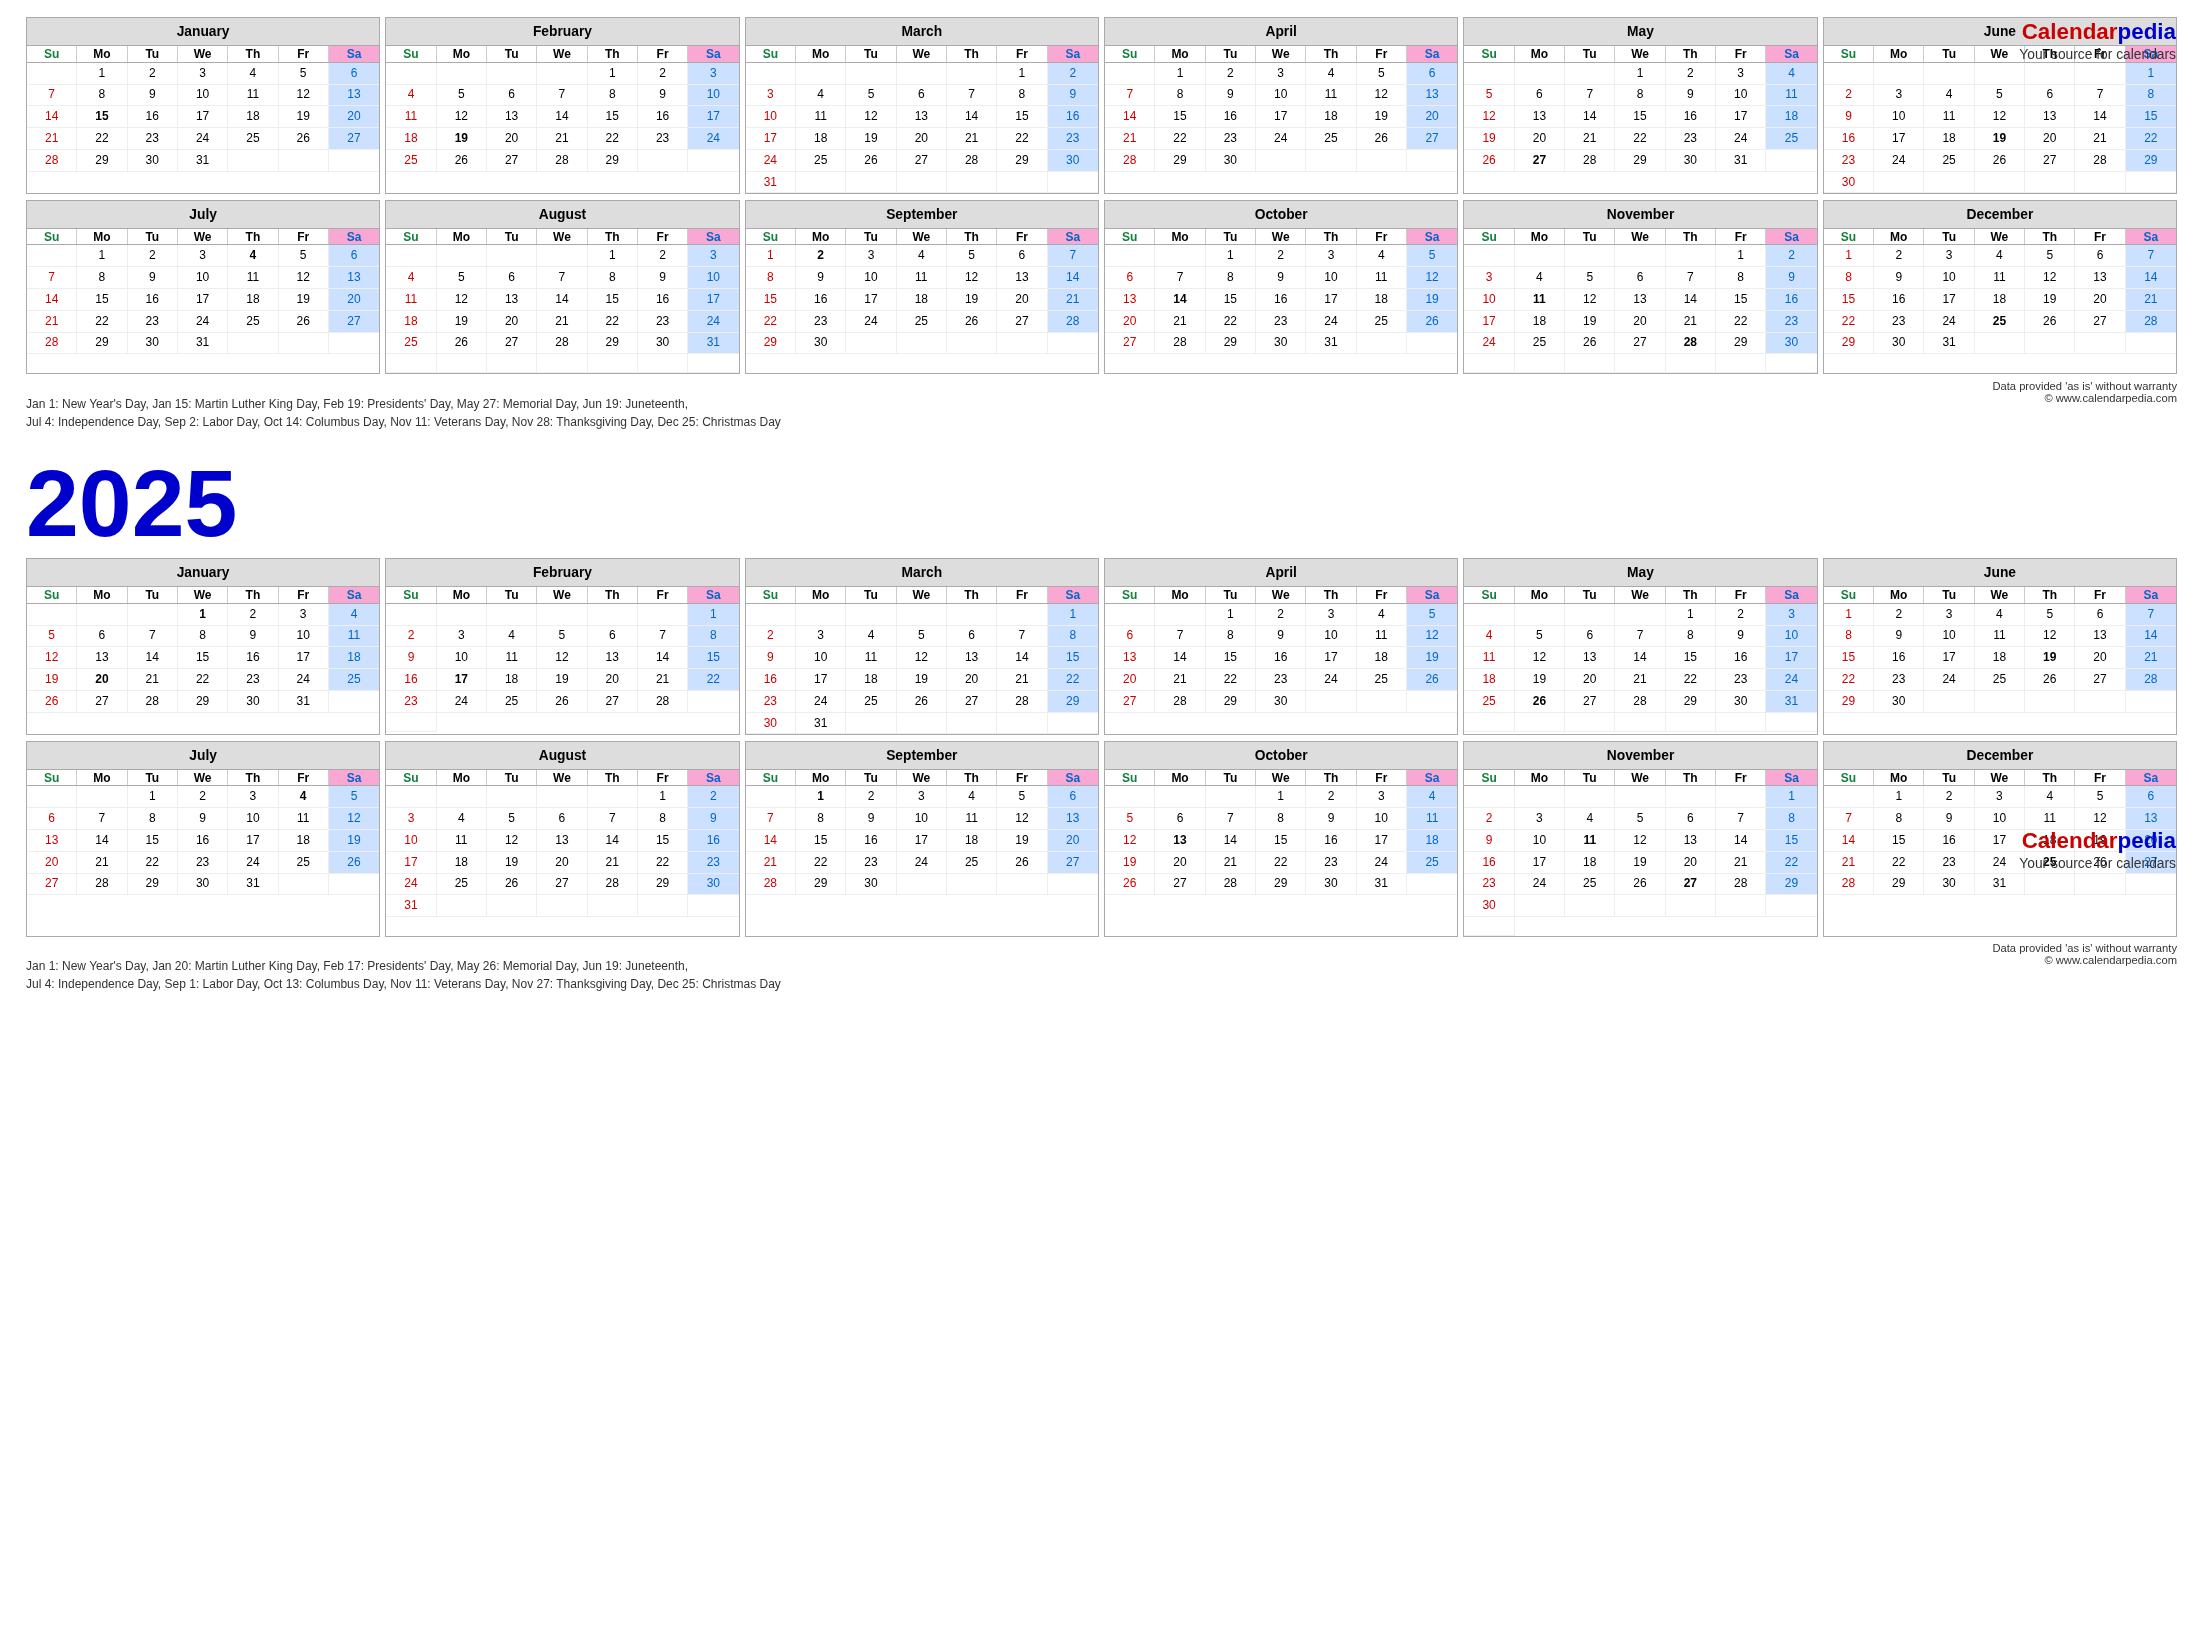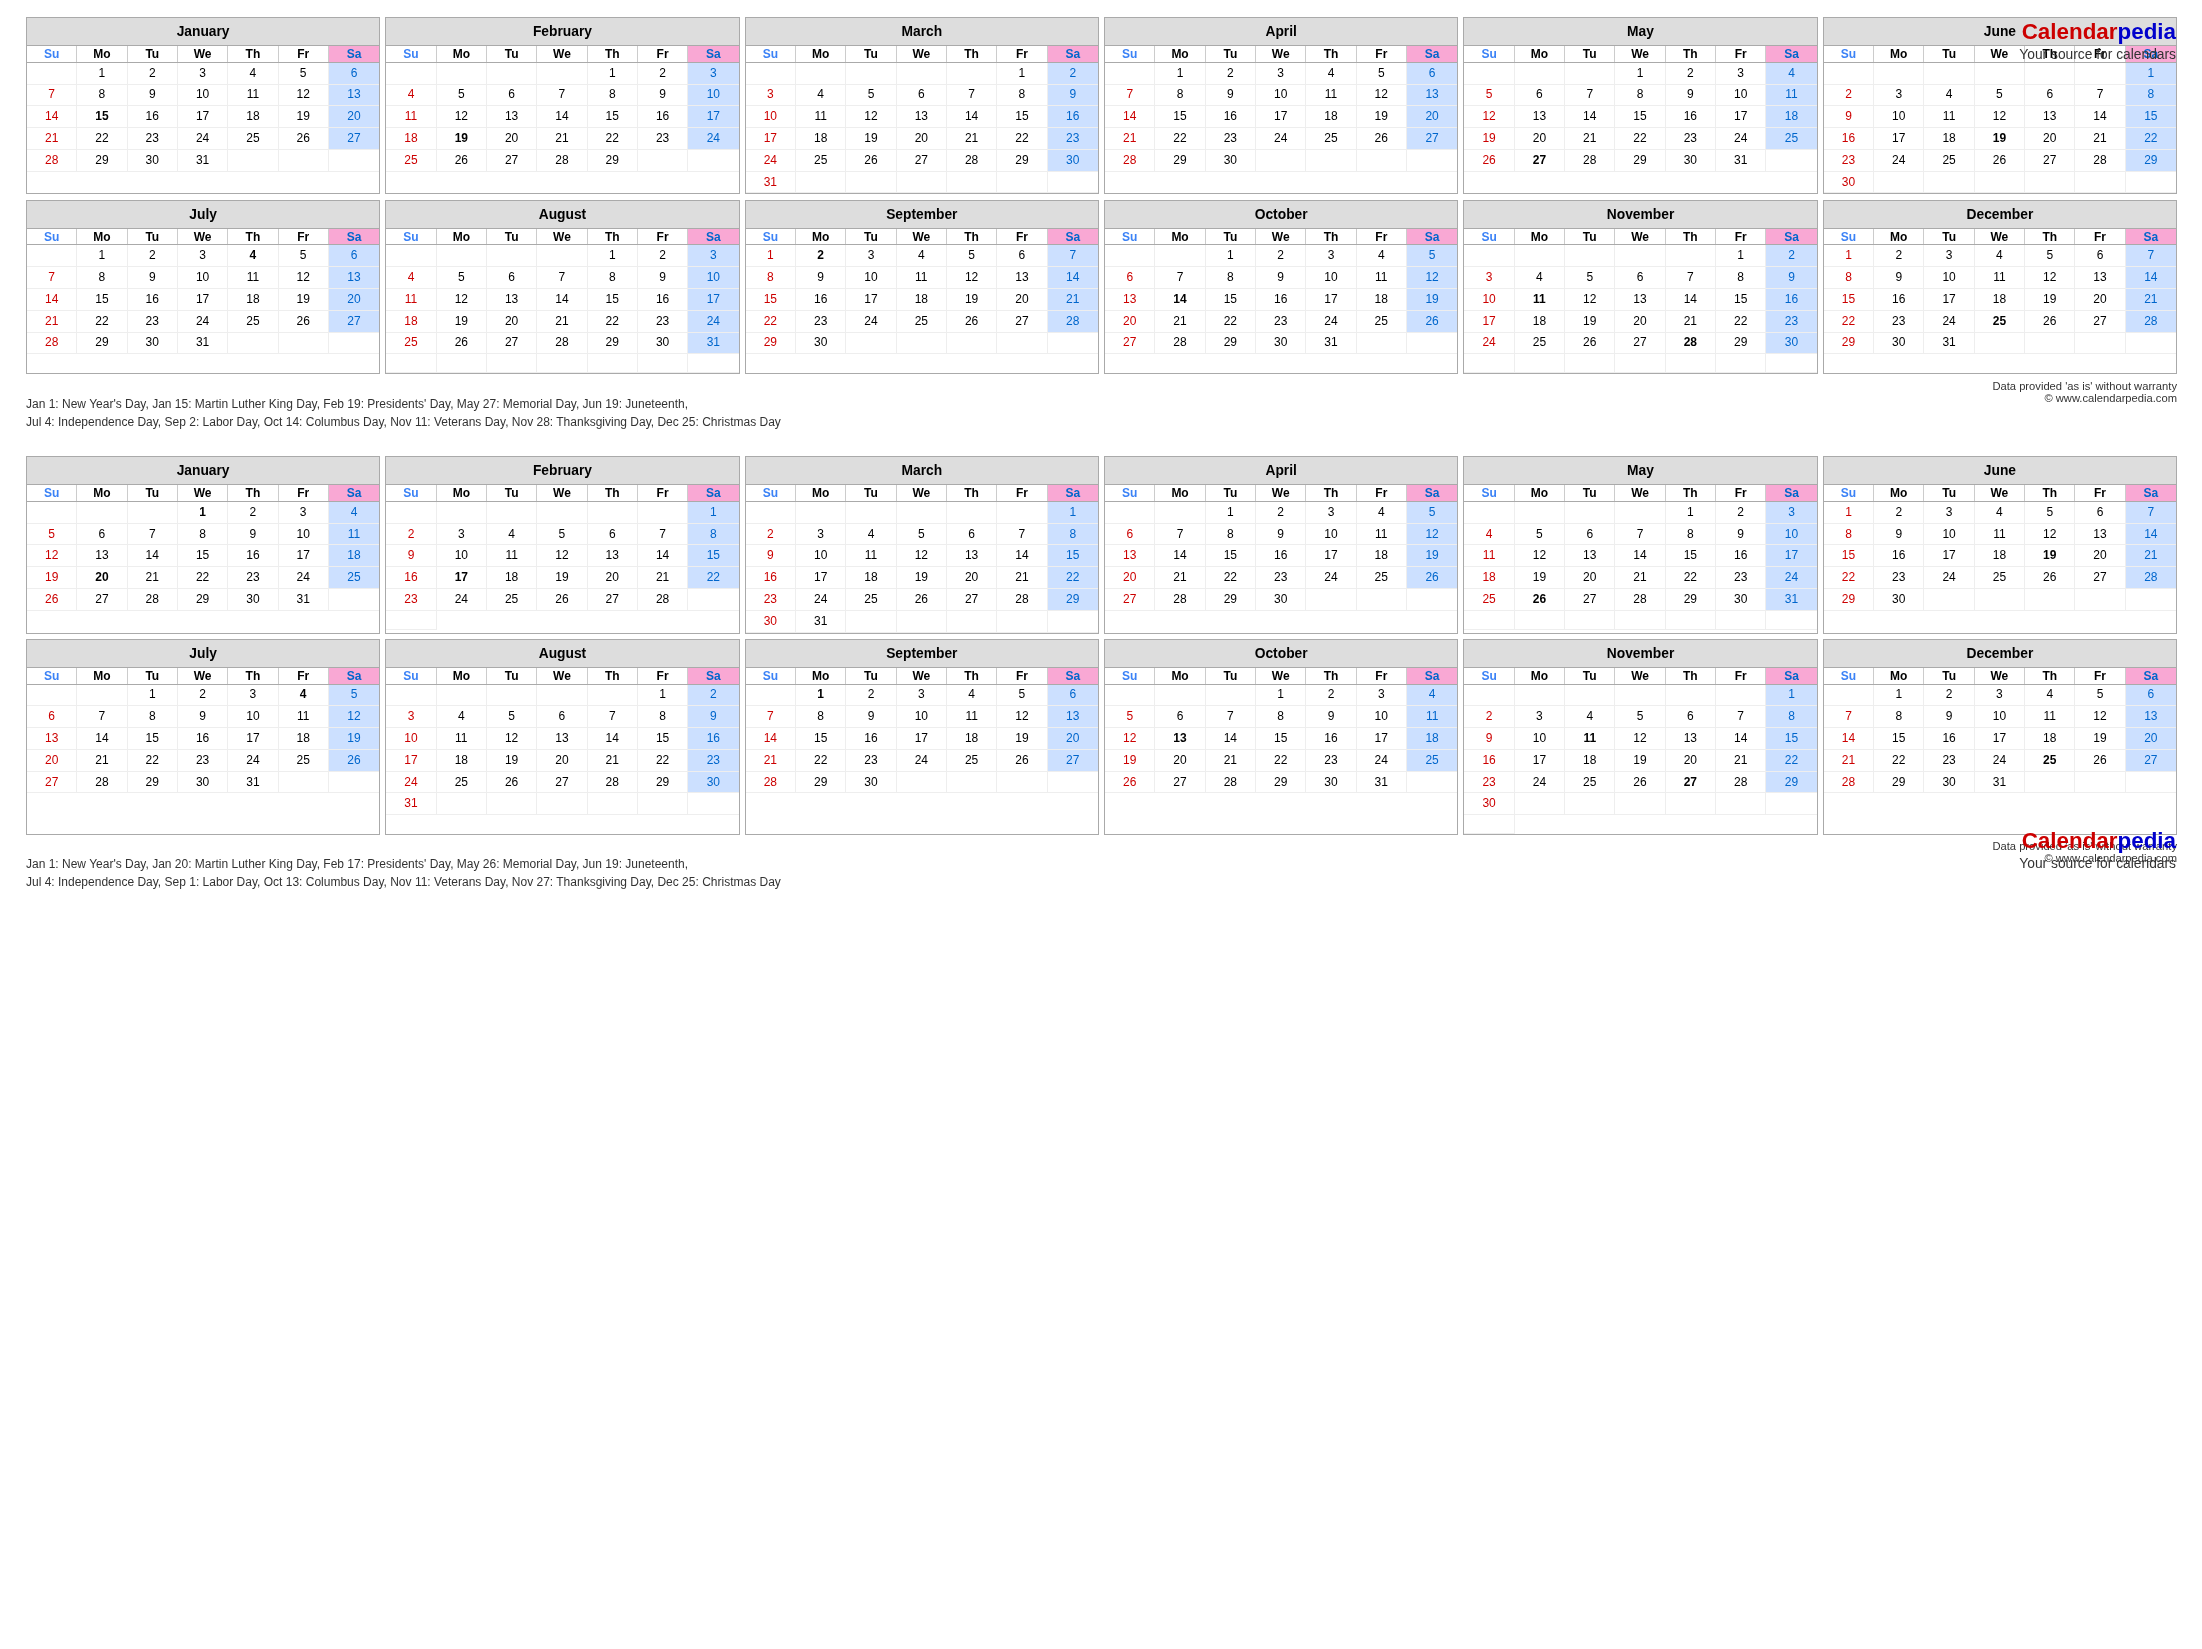--- a/index.html
+++ b/index.html
@@ -62,21 +62,21 @@
       border-bottom: 0.9px solid #aaa;
     }
     .dow-cell {
       text-align: center;
       font-weight: bold;
       font-size: 12px;
       padding: 0.9px 0;
       border-right: 0.9px solid #ccc;
     }
     .dow-cell:last-child { border-right: none; }
-    .dow-su { color: #3b82f6; }
+    .dow-su { color: #15803d; }
     .dow-sa { color: #0066cc; background: #f9a8d4; }
     .days-grid {
       display: grid;
       grid-template-columns: repeat(7, 1fr);
     }
     .day-cell {
       text-align: center;
       padding: 0.9px 0;
       font-size: 12px;
       border-right: 0.9px solid #eee;
@@ -770,20 +770,21 @@
 <div class="section-divider"></div>
 
 <div class="brand-second">
   <div>
     <span style="color:#cc0000;font-weight:bold;font-size:22.4px;">Calendar</span><span style="color:#0000cc;font-weight:bold;font-size:22.4px;">pedia</span>
   </div>
   <div style="font-size:13.8px;color:#333;">Your source for calendars</div>
 </div>
 
 <div class="year-section">
+  <div class="year-title year-2025">2025</div>
 
   <div class="calendars-grid">
 
     <div class="month-calendar">
       <div class="month-header">January</div>
       <div class="dow-row">
         <div class="dow-cell dow-su">Su</div>
         <div class="dow-cell">Mo</div>
         <div class="dow-cell">Tu</div>
         <div class="dow-cell">We</div>

